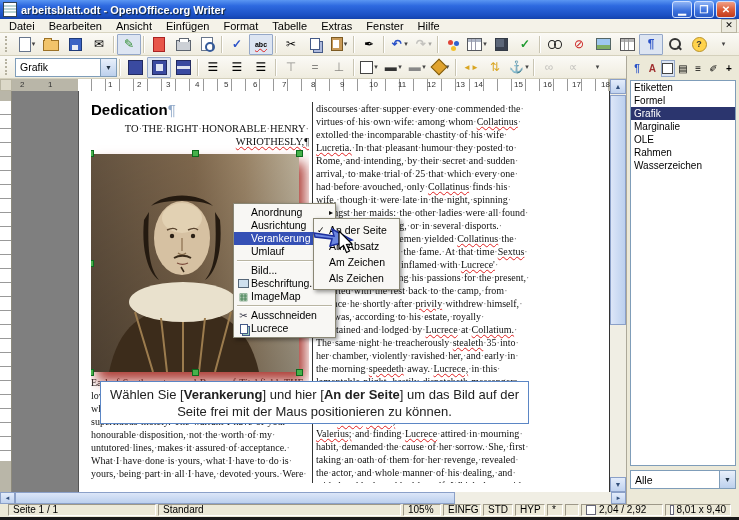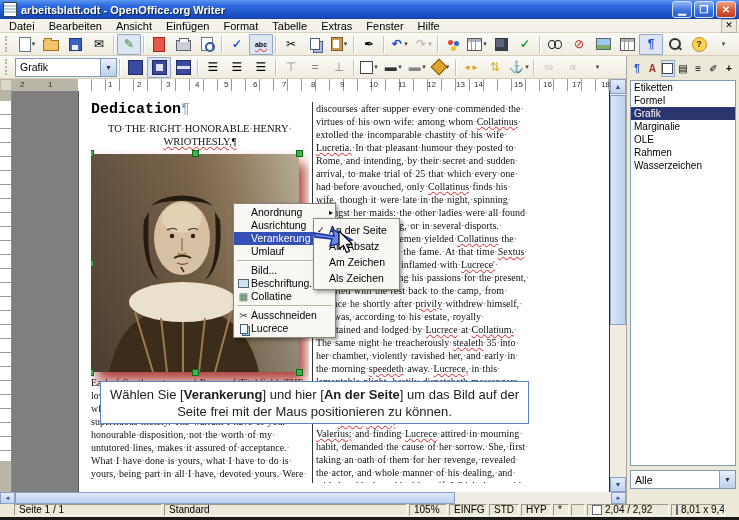--- a/index.html
+++ b/index.html
@@ -86,25 +86,25 @@
   .vruler .white{position:absolute;left:0;top:10px;width:11px;height:360px;background:#fff;
      background-image:repeating-linear-gradient(180deg,transparent 0 13px,#999 13px 14px)}
   
   .docview{position:absolute;left:12px;top:91px;width:598px;height:401px;background:#7f7f7f;overflow:hidden}
   .page{position:absolute;left:66px;top:0;width:530px;height:401px;background:#fff;border-left:1px solid #555;border-right:1px solid #333}
   .pagecols{display:flex;padding:9px 0 0 12px;height:392px;box-sizing:border-box}
   .col1{width:218px;overflow:hidden}
   .colsep{width:1px;background:#333;margin:2px 3px 0 3px}
   .col2{width:214px;overflow:hidden;padding-top:2px}
   .doc-serif{font-family:"Liberation Serif",serif;font-size:10px;line-height:13px;color:#111;text-align:justify}
-  h1.dochead{margin:0;font-family:Liberation Mono, monospace;font-weight:bold;font-size:15px;line-height:19px}
+  h1.dochead{margin:0;font-family:Liberation Sans, sans-serif;font-weight:bold;font-size:15px;line-height:19px}
   .pilc{color:#8fa8c8;font-weight:normal}
   .fd{color:#777}
   .sp{text-decoration:underline wavy #e02020;text-decoration-thickness:1px;text-underline-offset:1px}
-  .subhead{font-family:"Liberation Serif",serif;font-size:10.5px;line-height:13px;margin-top:3px;text-align:center}
+  .subhead{font-family:"Liberation Serif",serif;font-size:10.5px;line-height:13px;margin-top:3px;text-align:right}
   .image-frame{position:relative;width:212px;height:222px;margin:4px 0 2px -2px}
   .portrait{position:absolute;left:2px;top:2px;width:208px;height:218px;box-shadow:6px 9px 12px rgba(160,30,22,.85)}
   .handle{position:absolute;width:5px;height:5px;background:#46b14b;border:1px solid #0b6b1d;z-index:3}
   
   .vscroll{position:absolute;left:610px;top:79px;width:16px;height:413px;background:#f0eee4}
   .sbtn{position:absolute;left:0;width:16px;height:15px;background:linear-gradient(180deg,#e3ecfb,#c0d2ef);
      border:1px solid #8ba0c8;box-sizing:border-box;color:#33507c;font-size:7px;display:flex;align-items:center;justify-content:center}
   .vthumb{position:absolute;left:0;top:16px;width:16px;height:230px;background:linear-gradient(90deg,#dce6f8,#bcd0ee);
      border:1px solid #8ba0c8;box-sizing:border-box}
   .hscroll{position:absolute;left:0;top:492px;width:626px;height:12px;background:#f0eee4}
@@ -114,21 +114,21 @@
   
   .panel{position:absolute;left:626px;top:56px;width:113px;height:448px;background:#ece9d8;border-left:1px solid #aca899;box-sizing:border-box;padding:3px}
   .picons{display:flex;gap:1px;margin:1px 0 3px 0}
   .pib{width:15px;height:15px;border:1px solid transparent;display:flex;align-items:center;justify-content:center;font-size:10px}
   .pib.pressed{border:1px solid #94a7c8;background:#dde5f2}
   .plist{background:#fff;border:1px solid #7f9db9;height:384px;overflow:hidden;font-size:10px}
   .prow{padding:0 3px;height:13px;line-height:13px;white-space:nowrap}
   .prow.sel{background:#2b356e;color:#fff}
   .pfilter{margin-top:4px}
   
-  .statusbar{position:absolute;left:0;top:504px;width:739px;height:13px;background:#ece9d8;display:flex;gap:2px;padding:0 14px;box-sizing:border-box;font-size:10px}
+  .statusbar{position:absolute;left:0;top:504px;width:739px;height:13px;background:#ece9d8;display:flex;gap:2px;padding:0 8px;box-sizing:border-box;font-size:10px}
   .sb-cell{height:12px;line-height:12px;border:1px solid;border-color:#9d9888 #fff #fff #9d9888;padding:0 4px;
      white-space:nowrap;overflow:hidden;box-sizing:border-box;display:flex;align-items:center;gap:3px}
   .bstrip{position:absolute;left:0;top:517px;width:739px;height:3px;background:#1a1a1a}
   .mini-ico{width:8px;height:8px;border:1px solid #667;background:#fff;display:inline-block}
   
   .instruction{position:absolute;left:100px;top:381px;width:429px;height:43px;background:#fff;border:1px solid #5b86c5;
      box-sizing:border-box;z-index:5;display:flex;align-items:center;justify-content:center;text-align:center;
      font-size:13px;color:#222;padding:2px 6px;line-height:17px}
   .ctxmenu{position:absolute;left:233px;top:203px;width:101px;background:#f8f7f4;border:1px solid #8a8775;
      box-shadow:2px 2px 4px rgba(0,0,0,.4);z-index:10;padding:2px 0;font-size:10.5px}
@@ -540,21 +540,21 @@
       <div class="mrow">
         <span class="mi"></span>
         <span class="mlabel">Bild...</span>
       </div>
       <div class="mrow">
         <span class="mi i-caption"></span>
         <span class="mlabel">Beschriftung...</span>
       </div>
       <div class="mrow">
         <span class="mi i-imagemap"></span>
-        <span class="mlabel">Collatine</span>
+        <span class="mlabel">ImageMap</span>
       </div>
       <div class="msep"></div>
       <div class="mrow">
         <span class="mi i-cut"></span>
         <span class="mlabel">Ausschneiden</span>
       </div>
       <div class="mrow">
         <span class="mi i-copy"></span>
         <span class="mlabel">Lucrece</span>
       </div>

